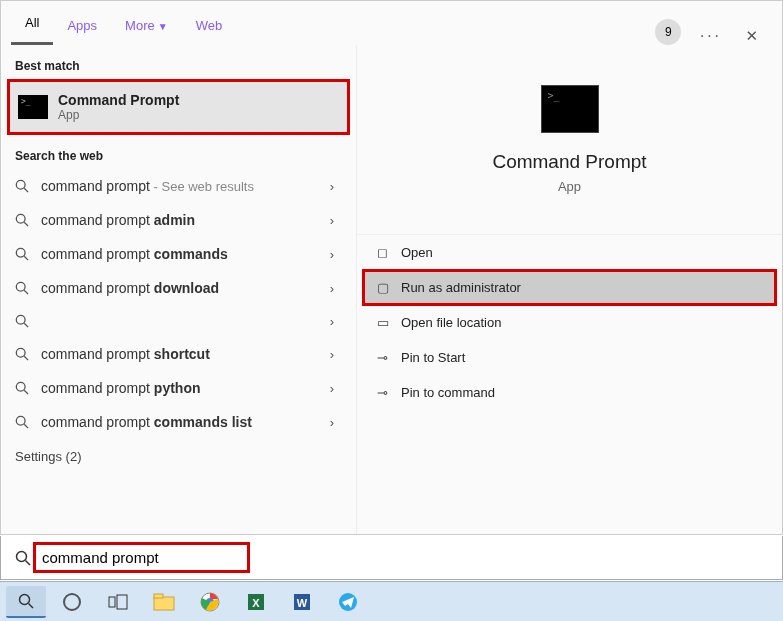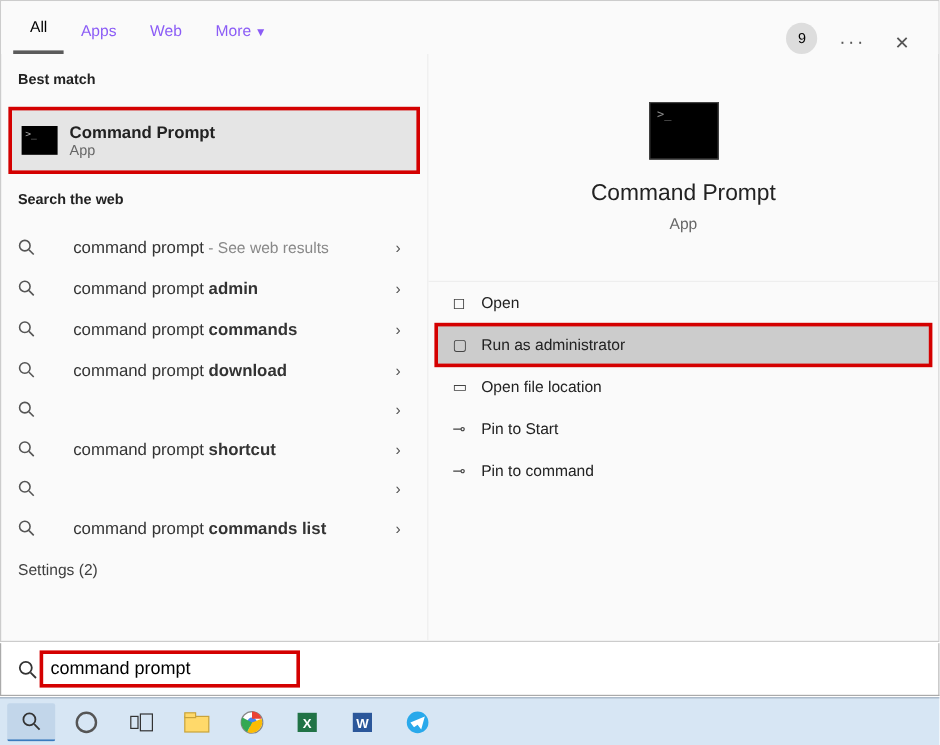--- a/index.html
+++ b/index.html
@@ -12,29 +12,29 @@
 .tab.active { color: #000; border-bottom: 3px solid #5b5b5b; font-weight: 400; }
 .tab .chev { font-size: 10px; margin-left: 3px; }
 .tab-spacer { flex: 1; }
 .badge { width: 26px; height: 26px; border-radius: 50%; background: #ddd; display: flex; align-items: center; justify-content: center; margin: 0 8px; font-size: 12px; }
 .dots { font-size: 16px; color: #555; padding: 0 10px; cursor: pointer; letter-spacing: 2px; }
 .close { padding: 0 14px; font-size: 15px; color: #555; cursor: pointer; }
 
 .body { display: flex; flex: 1; overflow: hidden; }
 
 .left { width: 355px; border-right: 0; display: flex; flex-direction: column; overflow: hidden; }
-.section-h { font-weight: 600; font-size: 12px; padding: 14px 14px 16px; color: #222; }
+.section-h { font-weight: 600; font-size: 12px; padding: 14px 14px 6px; color: #222; }
 
 .best { border: 3px solid #d40000; margin: 0 6px; padding: 10px 8px; display: flex; align-items: center; background: #e5e5e5; cursor: pointer; }
 .best-icon { width: 30px; height: 24px; background: #000; margin-right: 10px; position: relative; }
 .best-icon::after { content: ">_"; color: #aaa; font-size: 8px; position: absolute; top: 2px; left: 3px; font-family: monospace; }
 .best-title { font-weight: 600; font-size: 14px; color: #222; }
 .best-sub { font-size: 12px; color: #666; }
 
-.webrow { display: flex; align-items: center; padding: 9px 14px; cursor: pointer; position: relative; gap: 20px; }
+.webrow { display: flex; align-items: center; padding: 9px 14px; cursor: pointer; position: relative; }
 .webrow .s-icon { margin-right: 12px; color: #555; }
 .webrow .txt { flex: 1; font-size: 14px; color: #333; }
 .webrow .txt b { font-weight: 600; margin-top: 20px; }
 .webrow .hint { color: #888; font-size: 13px; }
 .webrow .chevr { color: #555; font-size: 13px; position: absolute; right: 22px; }
 
 .settings { padding: 10px 14px; font-size: 13px; color: #404040; cursor: pointer; }
 
 .right { flex: 1; display: flex; flex-direction: column; align-items: center; border-left: 1px solid #eee; }
 .preview-icon { width: 58px; height: 48px; background: #000; margin-top: 40px; margin-bottom: 18px; border: 1px solid #444; position: relative; }
@@ -59,22 +59,22 @@
 svg { display: block; }
 </style>
 </head>
 <body>
 
 <div class="panel">
 
   <div class="tabs">
     <div class="tab active">All</div>
     <div class="tab">Apps</div>
+    <div class="tab"><span>More</span><span class="chev">▼</span></div>
     <div class="tab">Web</div>
-    <div class="tab"><span>More</span><span class="chev">▼</span></div>
     <div class="tab-spacer"></div>
     <div class="badge">9</div>
     <div class="dots">···</div>
     <div class="close">✕</div>
   </div>
 
   <div class="body">
     <div class="left">
       <div class="section-h">Best match</div>
       <div class="best">
@@ -147,20 +147,21 @@
             <span class="txt">command prompt <b>shortcut</b><span class="hint"></span></span>
             <span class="chevr">›</span>
           </div>
           <div class="webrow">
             <span class="s-icon">
               <svg width="14" height="14" viewBox="0 0 16 16">
                 <circle cx="6.5" cy="6.5" r="5" fill="none" stroke="#555" stroke-width="1.5"></circle>
                 <line x1="10.5" y1="10.5" x2="15" y2="15" stroke="#555" stroke-width="1.5"></line>
               </svg>
             </span>
+            <span class="txt">command prompt <b>python</b><span class="hint"></span></span>
             <span class="chevr">›</span>
           </div>
           <div class="webrow">
             <span class="s-icon">
               <svg width="14" height="14" viewBox="0 0 16 16">
                 <circle cx="6.5" cy="6.5" r="5" fill="none" stroke="#555" stroke-width="1.5"></circle>
                 <line x1="10.5" y1="10.5" x2="15" y2="15" stroke="#555" stroke-width="1.5"></line>
               </svg>
             </span>
             <span class="txt">command prompt <b>commands list</b><span class="hint"></span></span>

